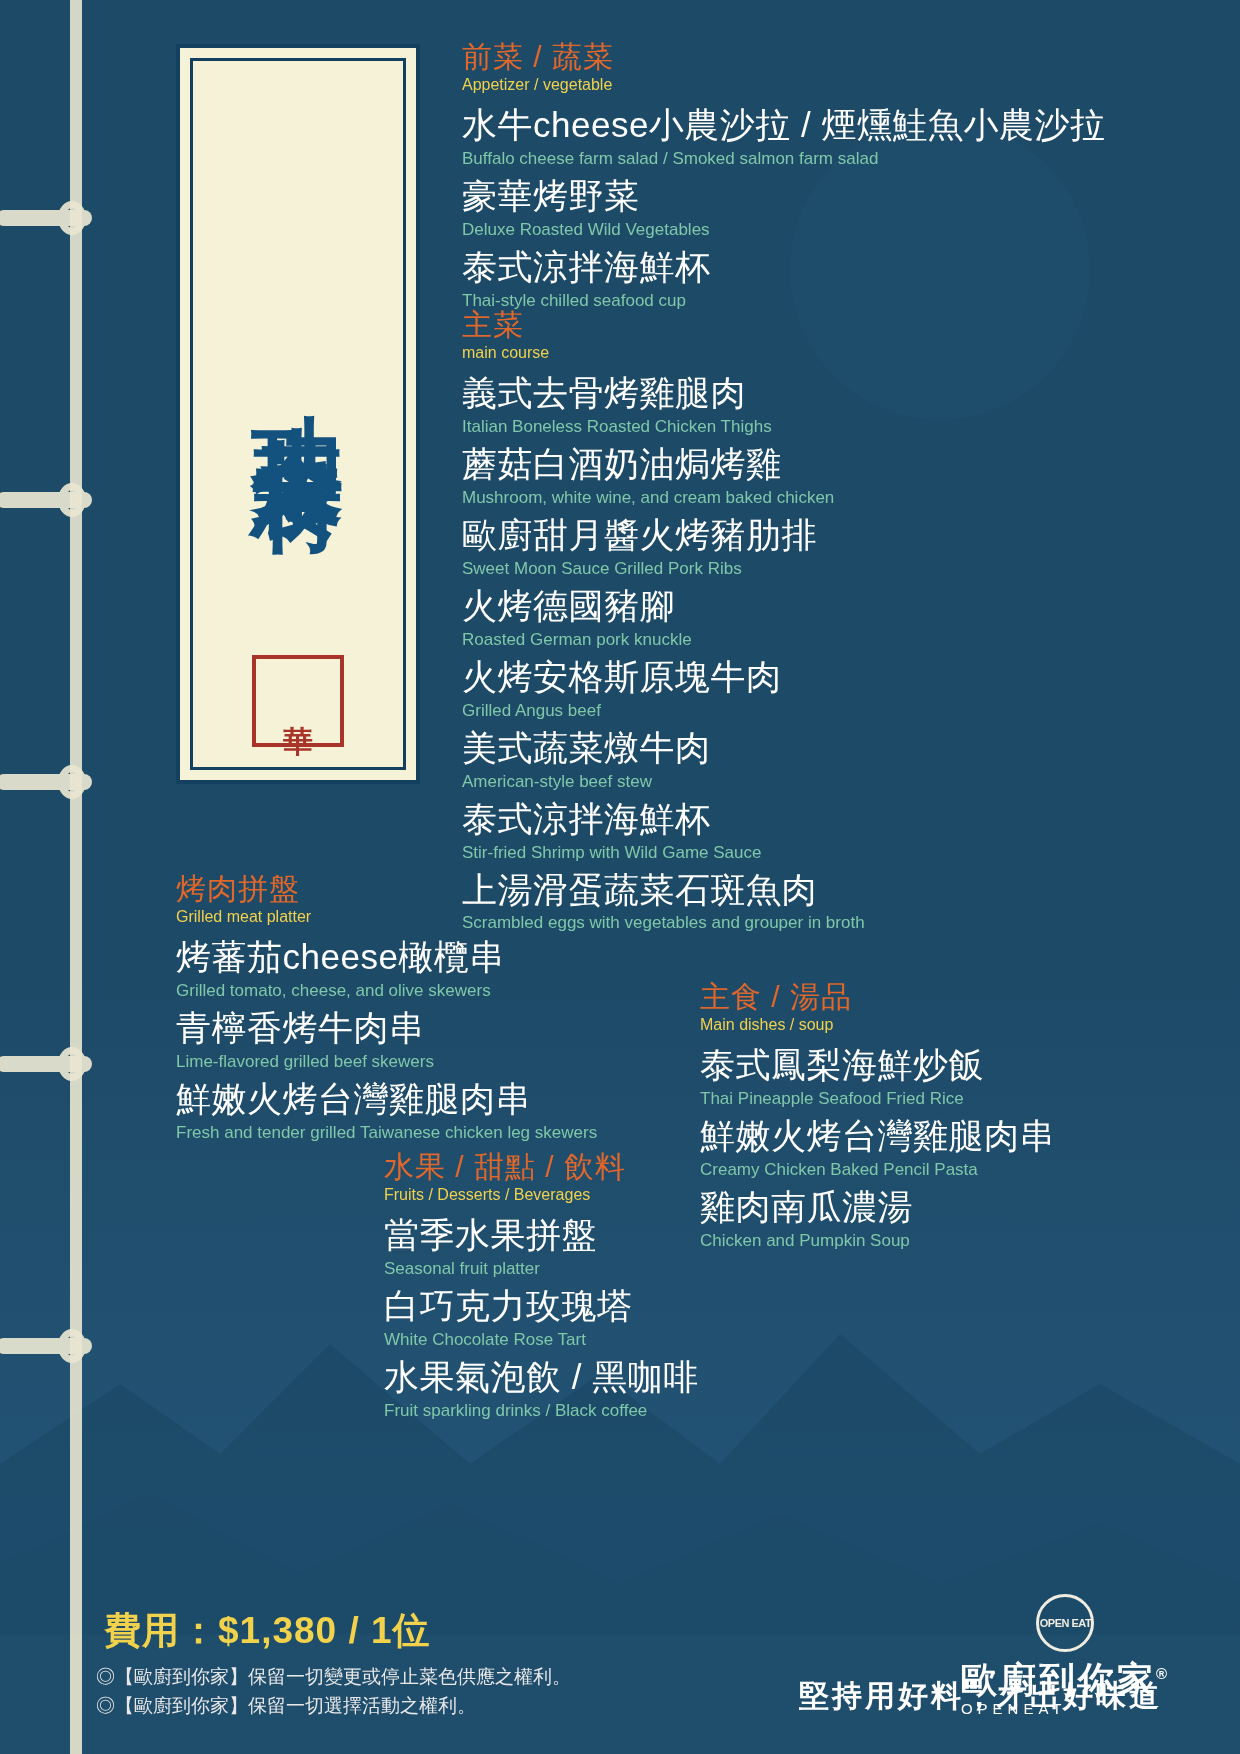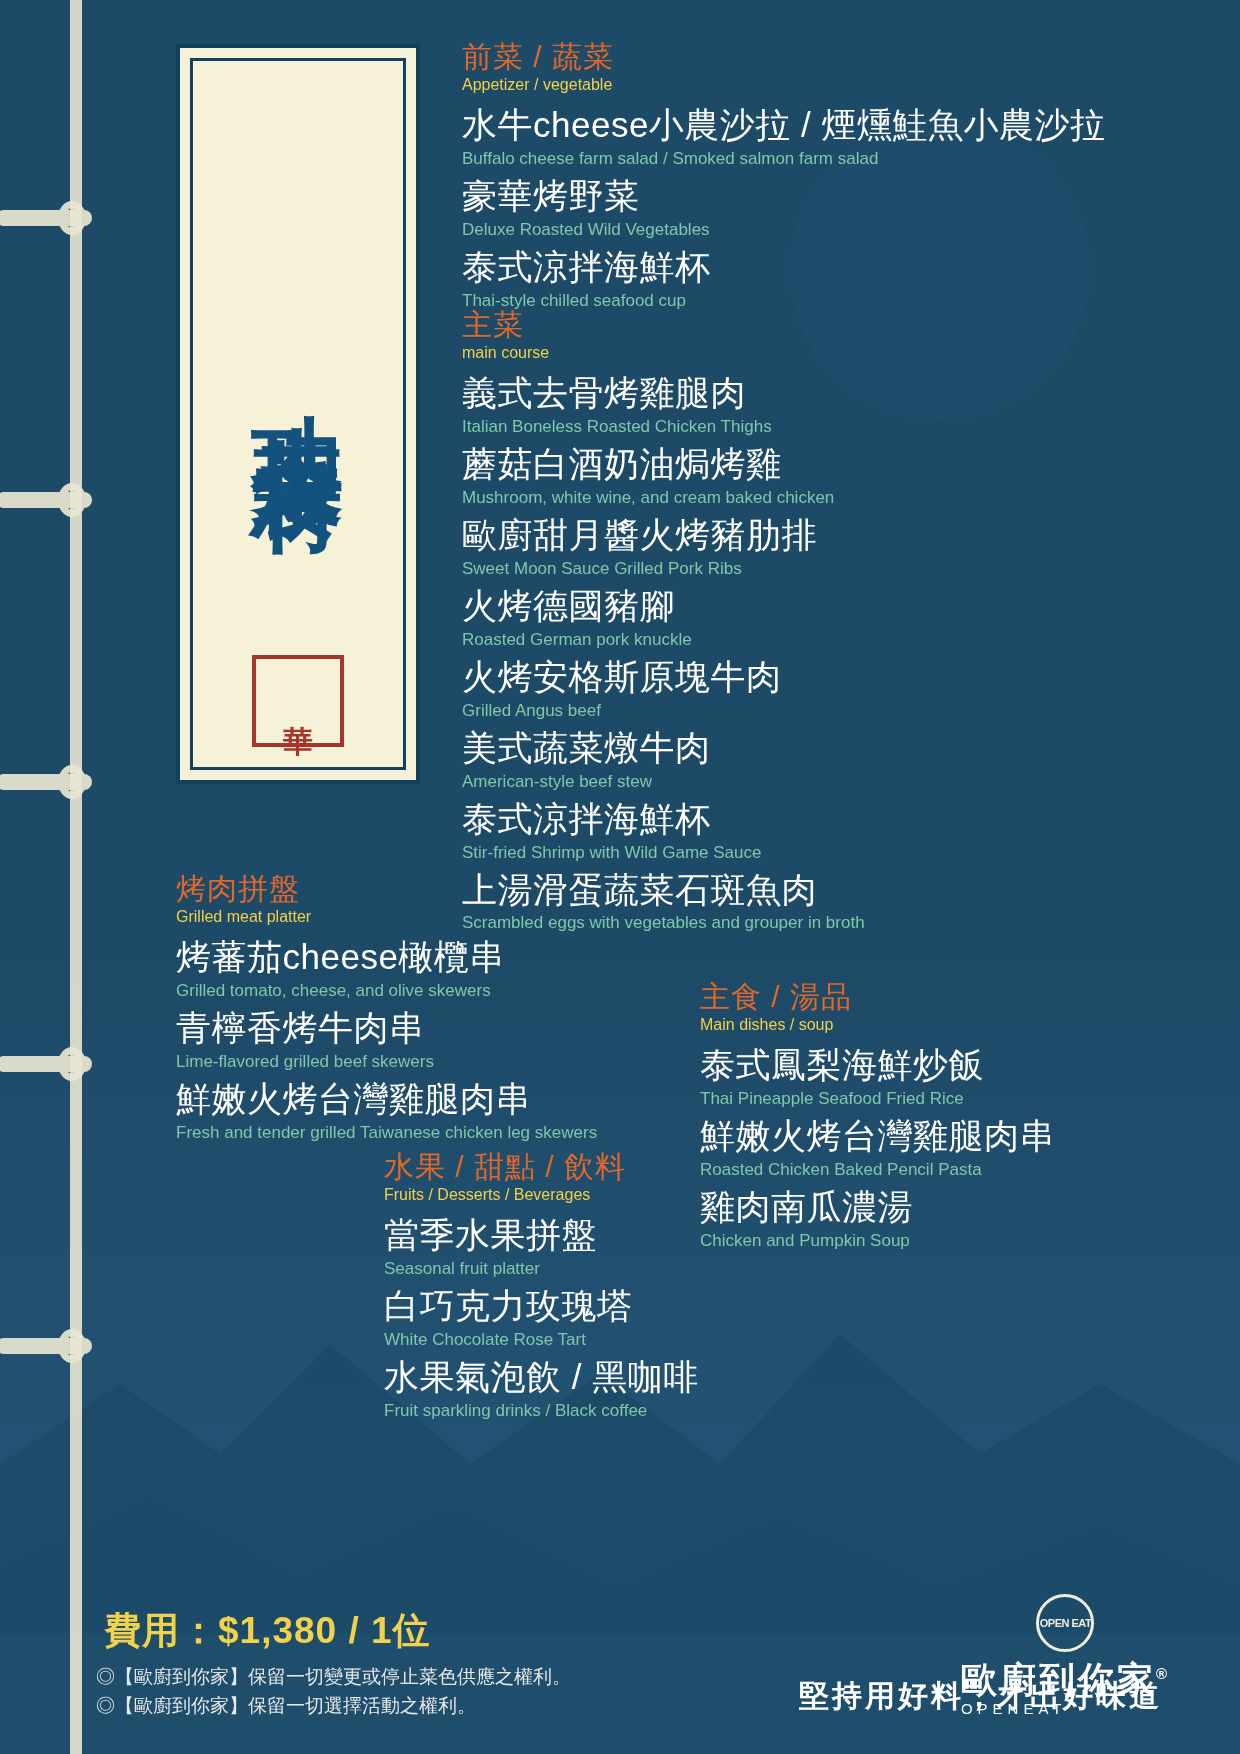--- a/index.html
+++ b/index.html
@@ -323,21 +323,21 @@
 
   <div class="section" style="left:700px; top:980px; width:460px;">
     <div class="sec-head-zh">主食 / 湯品</div>
     <div class="sec-head-en">Main dishes / soup</div>
     <div class="dish">
       <div class="dish-zh">泰式鳳梨海鮮炒飯</div>
       <div class="dish-en">Thai Pineapple Seafood Fried Rice</div>
     </div>
     <div class="dish">
       <div class="dish-zh">鮮嫩火烤台灣雞腿肉串</div>
-      <div class="dish-en">Roasted Chicken Baked Pencil Pasta</div>
+      <div class="dish-en">Creamy Chicken Baked Pencil Pasta</div>
     </div>
     <div class="dish">
       <div class="dish-zh">雞肉南瓜濃湯</div>
       <div class="dish-en">Chicken and Pumpkin Soup</div>
     </div>
   </div>
 
   <div class="section" style="left:384px; top:1150px; width:340px;">
     <div class="sec-head-zh">水果 / 甜點 / 飲料</div>
     <div class="sec-head-en">Fruits / Desserts / Beverages</div>

